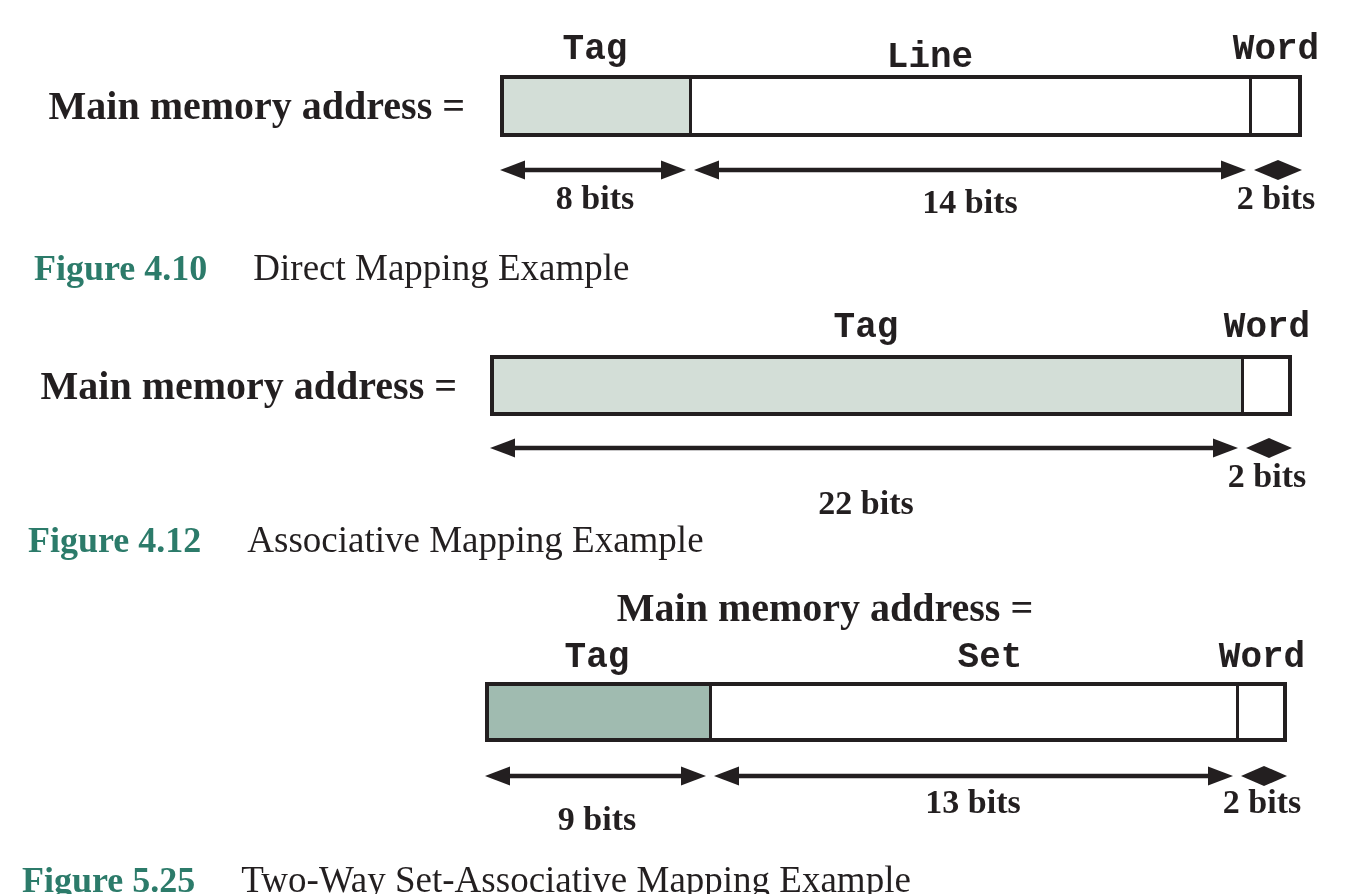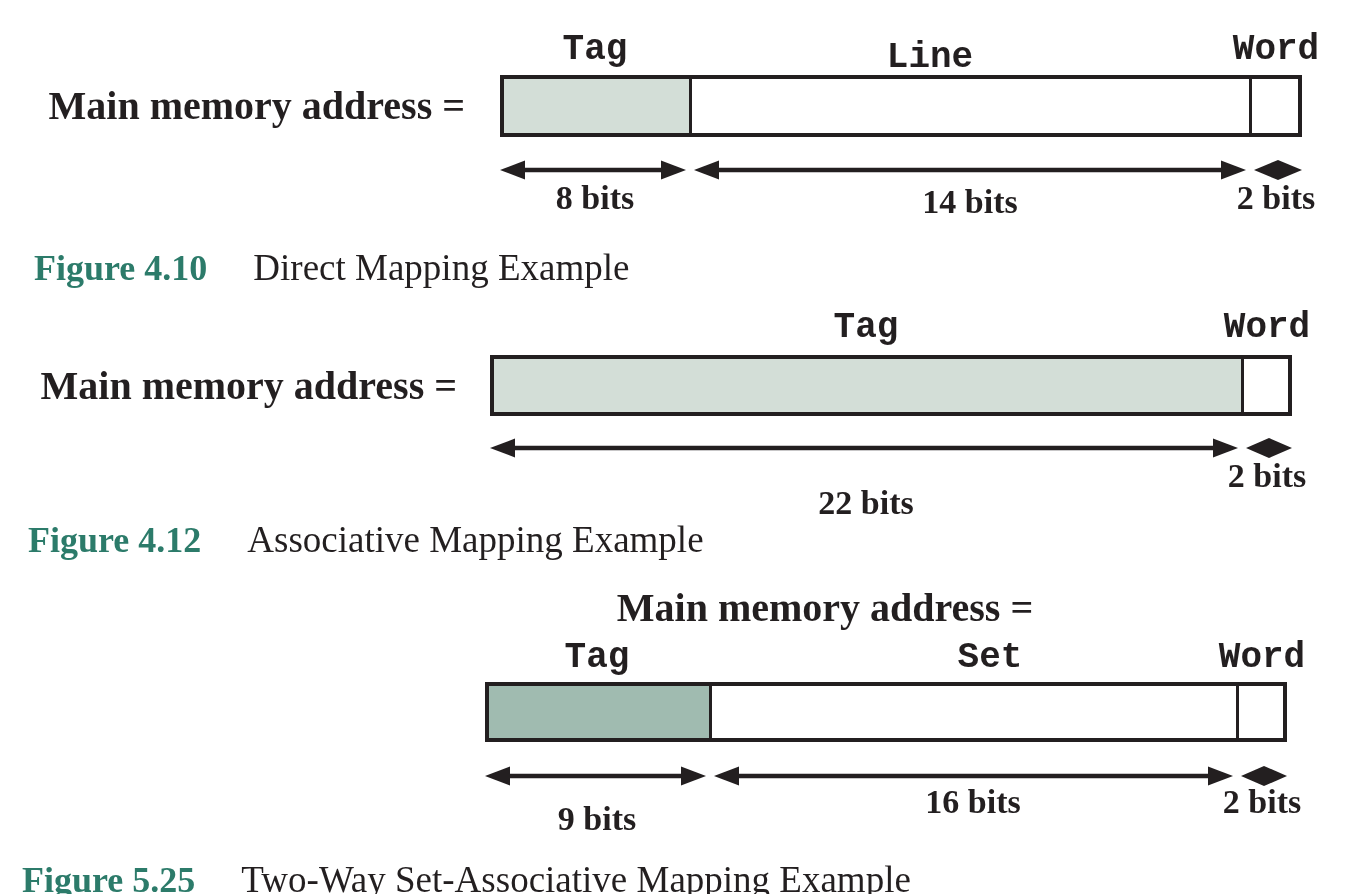--- a/index.html
+++ b/index.html
@@ -101,21 +101,21 @@
     </section>
 
   <section class="figure-layer">
     <div class="addr-label" style="left: 825px; top: 588px; transform: translateX(-50%);">Main memory address =</div>
     <div class="caption" style="left: 22px; top: 846px;">
       <span class="cap-num">Figure 5.25</span><span class="cap-title">Two-Way Set-Associative Mapping Example</span>
     </div>
   <div class="lbl field-label" style="left: 597px; top: 638px;">Tag</div>
       <div class="lbl bits-label" style="left: 597px; top: 782px; margin-top: 17px;">9 bits</div>
       <div class="lbl field-label" style="left: 990px; top: 638px;">Set</div>
-      <div class="lbl bits-label" style="left: 973px; top: 782px;">16 bits</div>
+      <div class="lbl bits-label" style="left: 973px; top: 782px;">13 bits</div>
       <div class="lbl field-label" style="left: 1262px; top: 638px;">Word</div>
       <div class="lbl bits-label" style="left: 1262px; top: 782px;">2 bits</div>
       <div class="bitbox" style="left: 485px; top: 682px; width: 802px; height: 60px;">
         <div class="seg-fill" style="left: 0px; top: 0px; width: 219.5px; height: 52px; background: rgb(160, 187, 176);"></div>
         <div class="seg-sep" style="left: 219.5px; top: 0px; width: 3px; height: 52px;"></div>
         <div class="seg-sep" style="left: 746.5px; top: 0px; width: 3px; height: 52px;"></div>
       </div>
       <svg class="arrow-svg" width="810" height="28" style="left: 481px; top: 762px;">
         <line x1="22" y1="14" x2="207" y2="14" stroke="#231f20" stroke-width="4.5"></line>
         <polygon points="4,14 29,4.5 29,23.5" fill="#231f20"></polygon>

